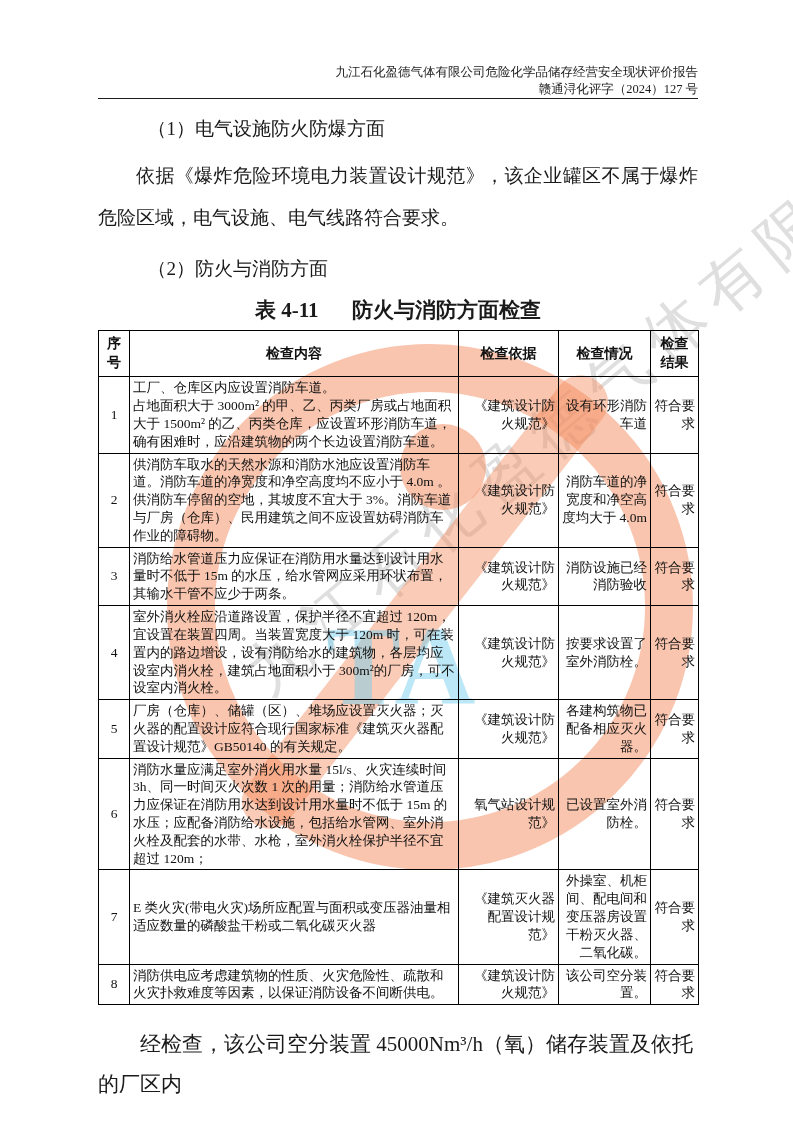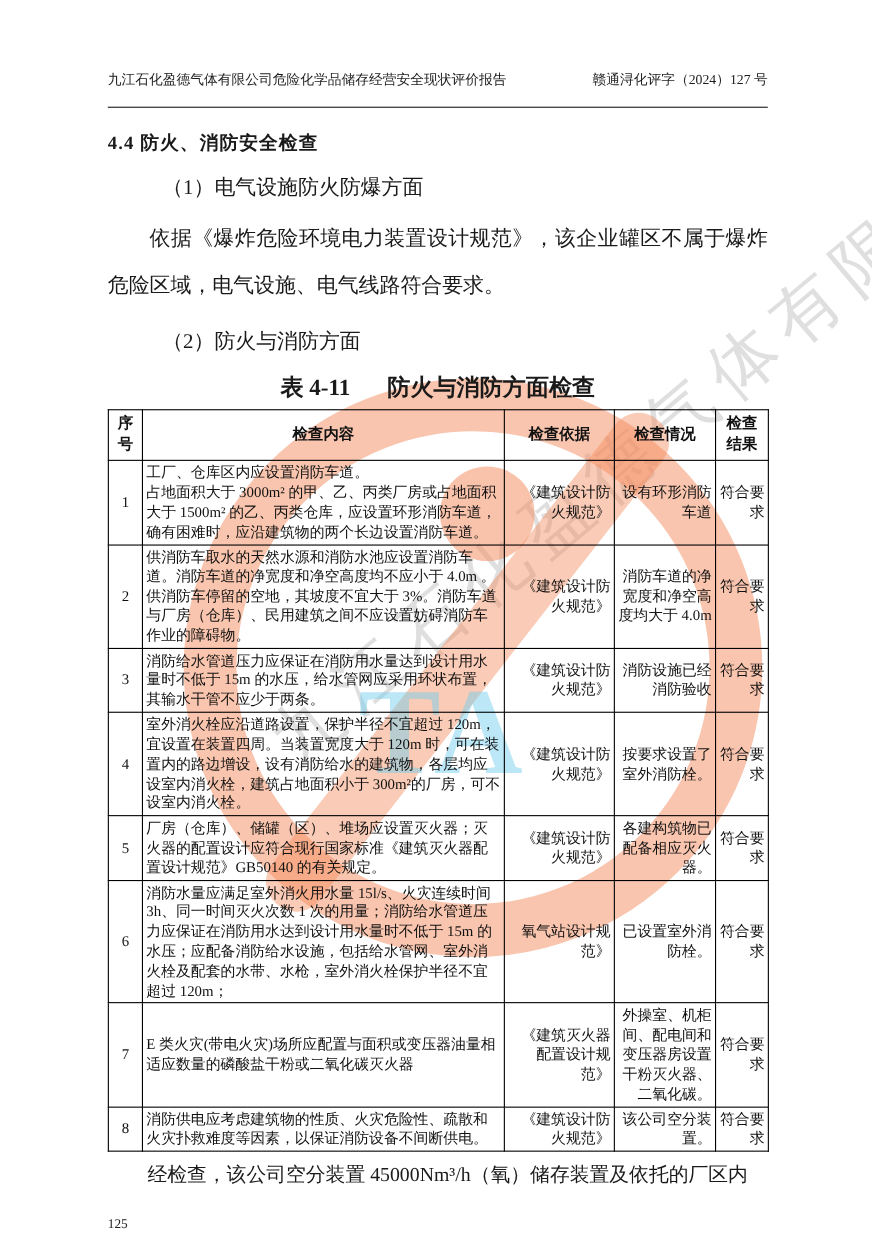--- a/index.html
+++ b/index.html
@@ -43,21 +43,21 @@
     position:absolute;left:326px;top:610px;
     font-family:Liberation Serif, serif;
     font-weight:bold;font-size:112px;line-height:1;
     color:rgba(116,204,236,0.48);letter-spacing:2px;
   }
   
   .content{position:relative;z-index:1;}
   .page-header{
     display:flex;justify-content:space-between;align-items:flex-end;
     font-size:12.5px;color:#1c1c1c;
-    padding-bottom:16px;border-bottom:1.5px solid #1c1c1c;
+    padding-bottom:0;border-bottom:1.5px solid #1c1c1c;flex-direction:column;
   }
   .section-heading{
     margin:20px 0 0 0;font-size:17px;font-weight:bold;letter-spacing:1px;
   }
   .para{font-size:19px;line-height:1.6;margin:0;}
   .para.item{margin-top:15px;padding-left:2.6em;}
   .para.body-just{margin-top:11px;line-height:2.2;text-indent:2em;text-align:justify;}
   .table-caption{
     margin:12px 0 6px 0;text-align:center;font-weight:bold;font-size:21px;
   }
@@ -71,21 +71,21 @@
     border:1px solid #000;
     padding:2px 3px;
     vertical-align:middle;
     box-sizing:border-box;
     background:transparent;
   }
   table.insp th{font-weight:bold;font-size:14px;text-align:center;padding:4px 1px;}
   td.cell-no{text-align:center;}
   td.cell-content{text-align:left;vertical-align:top;white-space:pre-wrap;padding:2px 5px;}
   td.cell-basis,td.cell-situation,td.cell-result{text-align:right;padding:2px 2px;}
-  .closing{margin-top:4px;font-size:18px;line-height:1.9;text-indent:2em;}
+  .closing{margin-top:20px;font-size:21px;line-height:1.9;text-indent:2em;}
   .page-number{margin-top:20px;text-align:left;font-size:12px;color:#222;}
 </style>
 </head>
 <body>
 
 <div class="page">
 
   <div class="watermark">
     <div class="wm-company">九江石化盈德气体有限公司</div>
     <div class="wm-ring"></div>
@@ -94,21 +94,20 @@
     <div class="wm-letters">TA</div>
   </div>
 
   <div class="content">
 
     <div class="page-header">
       <span>九江石化盈德气体有限公司危险化学品储存经营安全现状评价报告</span>
       <span>赣通浔化评字（2024）127 号</span>
     </div>
 
-    <h1 class="section-heading">4.4 防火、消防安全检查</h1>
 
     <p class="para item">（1）电气设施防火防爆方面</p>
 
     <p class="para body-just">依据《爆炸危险环境电力装置设计规范》，该企业罐区不属于爆炸危险区域，电气设施、电气线路符合要求。</p>
 
     <p class="para item">（2）防火与消防方面</p>
 
     <div class="table-caption">
       <span class="cap-label">表 4-11</span><span>防火与消防方面检查</span>
     </div>

